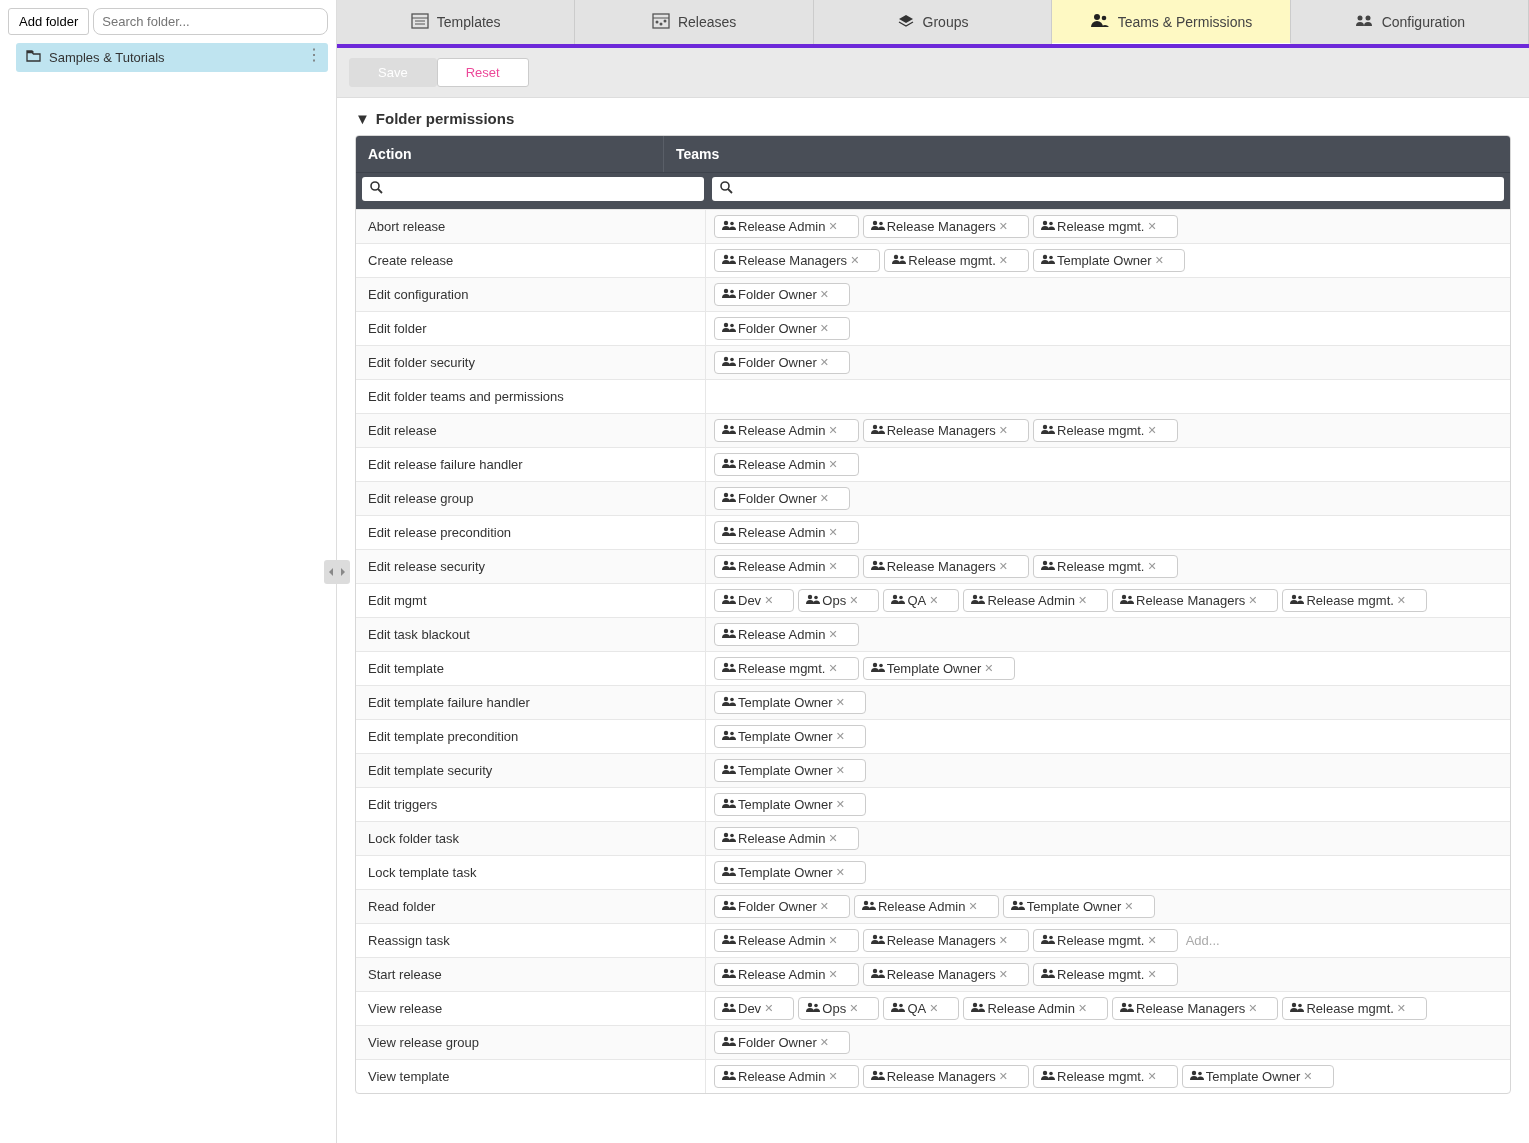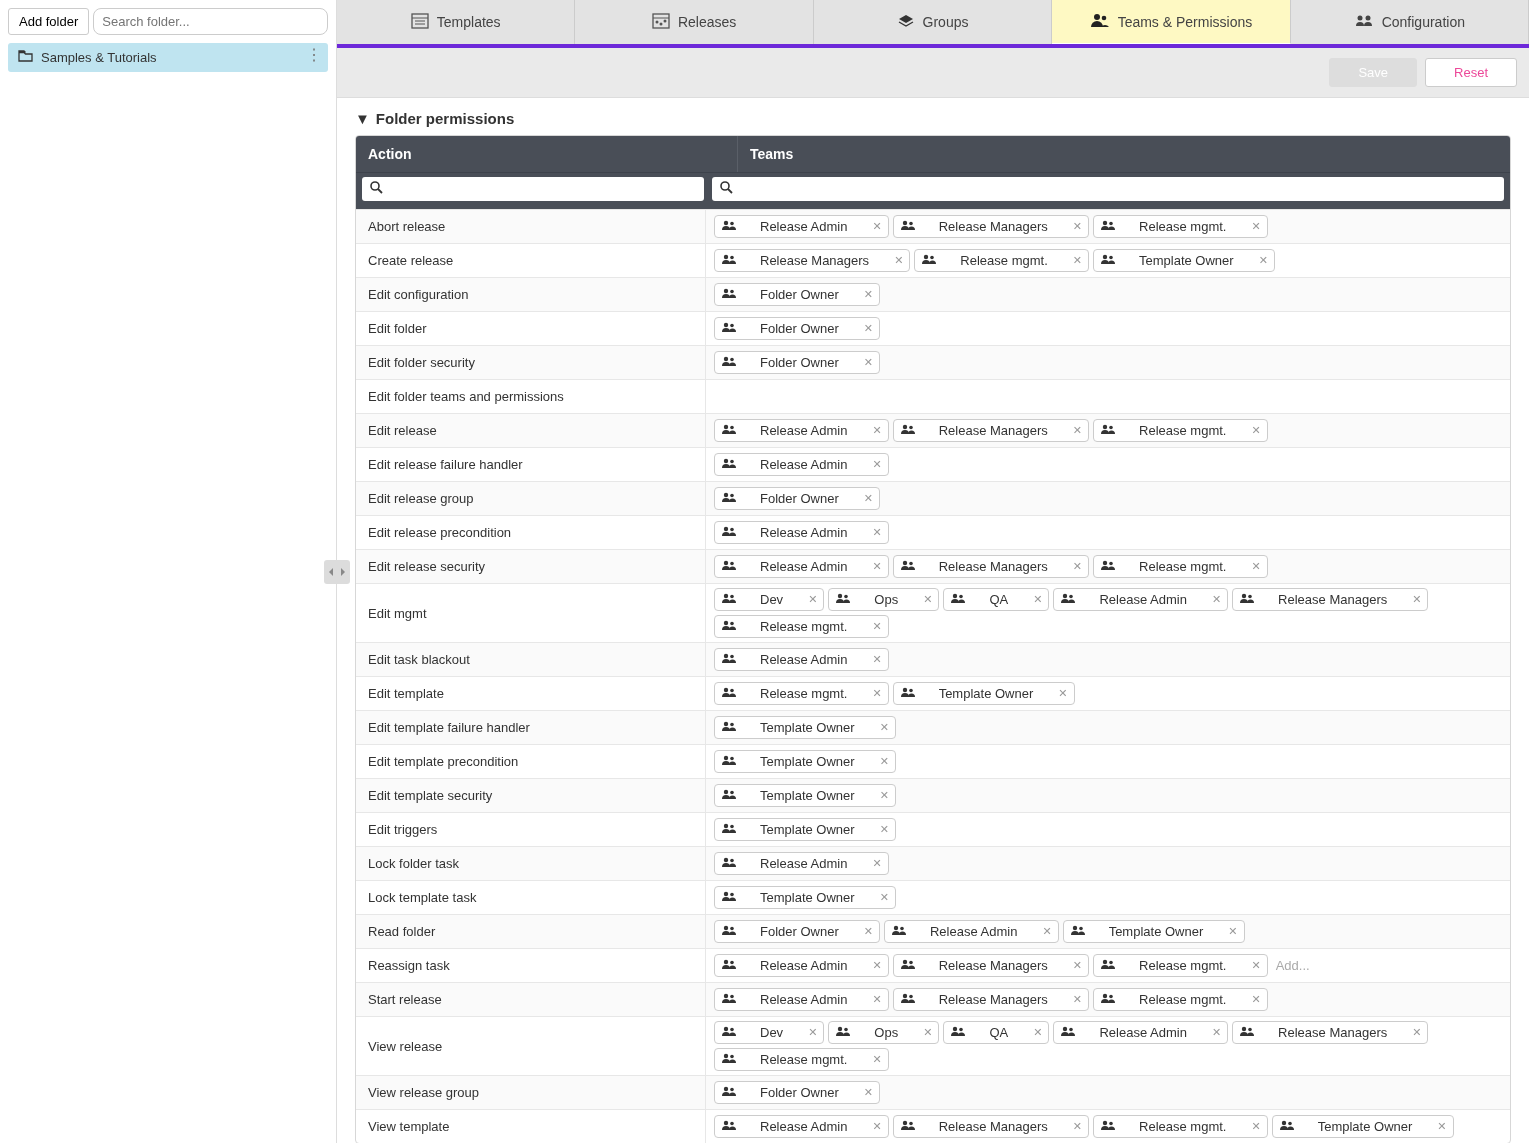--- a/index.html
+++ b/index.html
@@ -2,47 +2,47 @@
 <html><head>
 <meta charset="utf-8">
 <style>
 * { box-sizing: border-box; margin: 0; padding: 0; }
 body { font-family: -apple-system, "Helvetica Neue", Arial, sans-serif; font-size: 13px; color: #333; background: #fff; }
 .app { display: flex; width: 1529px; height: 1143px; }
 .sidebar { width: 337px; border-right: 1px solid #ddd; background: #fff; padding: 8px; position: relative; }
 .sidebar-top { display: flex; gap: 4px; margin-bottom: 8px; }
 .add-folder-btn { background: #fff; border: 1px solid #ccc; border-radius: 3px; padding: 5px 10px; font-size: 13px; cursor: pointer; }
 .search-input { flex: 1; border: 1px solid #ccc; border-radius: 8px; padding: 5px 8px; font-size: 13px; }
-.folder-item { background: #bfe4f0; border-radius: 3px; padding: 7px 10px; display: flex; align-items: center; gap: 8px; position: relative; cursor: pointer; }
+.folder-item { background: #bfe4f0; border-radius: 3px; padding: 7px 10px; display: flex; align-items: center; gap: 8px; position: relative; cursor: pointer; margin-left: 8px; }
 .folder-item .menu-dots { position: absolute; right: 6px; top: 4px; color: #777; font-size: 16px; line-height: 1; cursor: pointer; }
 .main { flex: 1; background: #f0f0f0; display: flex; flex-direction: column; }
 .tabs { display: flex; background: #e3e3e3; border-bottom: 4px solid #6d28d9; }
 .tab { flex: 1; text-align: center; padding: 12px 8px; font-size: 14px; color: #444; cursor: pointer; border-right: 1px solid #ccc; display: flex; align-items: center; justify-content: center; gap: 8px; }
 .tab.active { background: #fef9c3; border-bottom: 1px solid #fff; }
-.toolbar { background: #eaeaea; padding: 10px 12px; display: flex; gap: 8px; border-bottom: 1px solid #ddd; justify-content: flex-end; }
+.toolbar { background: #eaeaea; padding: 10px 12px; display: flex; border-bottom: 1px solid #ddd; }
 .btn { border: 1px solid #ccc; background: #fff; border-radius: 3px; padding: 6px 28px; font-size: 13px; cursor: pointer; }
 .btn.disabled { background: #ddd; color: #fff; border: 1px solid #ddd; cursor: default; }
 .btn.reset { color: #ec4899; }
 .content { background: #fff; flex: 1; padding: 12px 18px; overflow: auto; }
 .section-header { display: flex; align-items: center; gap: 6px; font-weight: 600; font-size: 15px; margin-bottom: 8px; cursor: pointer; }
 .table { border: 1px solid #d7d7d7; border-radius: 4px; overflow: hidden; }
 .thead { background: #494e57; color: #fff; display: flex; }
 .th { padding: 10px 12px; font-weight: 600; font-size: 14px; }
-.th-action { width: 382px; border-right: 1px solid #5a5f68; }
+.th-action { width: 308px; border-right: 1px solid #5a5f68; }
 .th-teams { flex: 1; }
 .filter-row { background: #494e57; display: flex; padding: 4px 6px 8px 6px; gap: 8px; border-top: 1px solid #3d424b; }
 .filter-input-wrap { background: #fff; border-radius: 3px; display: flex; align-items: center; padding: 4px 8px; }
 .filter-input-wrap.action { width: 342px; }
 .filter-input-wrap.teams { flex: 1; }
 .filter-input { border: none; outline: none; flex: 1; font-size: 13px; }
 .row { display: flex; border-top: 1px solid #e7e7e7; min-height: 34px; }
 .row:nth-child(odd) { background: #fafafa; }
 .cell-action { width: 350px; border-right: 1px solid #e7e7e7; padding: 7px 12px; display: flex; align-items: center; font-size: 13px; color: #333; }
 .cell-teams { flex: 1; padding: 4px 8px; display: flex; flex-wrap: wrap; gap: 4px; align-items: center; }
-.chip { background: #fff; border: 1px solid #ccc; border-radius: 4px; padding: 3px 6px 3px 6px; display: inline-flex; align-items: center; gap: 23px; font-size: 13px; color: #333; }
+.chip { background: #fff; border: 1px solid #ccc; border-radius: 4px; padding: 3px 20px 3px 6px; display: inline-flex; align-items: center; gap: 1px; font-size: 13px; color: #333; }
 .chip .remove { color: #999; font-size: 11px; cursor: pointer; margin-left: 2px; }
 .add-text { color: #aaa; font-size: 13px; padding-left: 4px; }
 .splitter-handle { position: absolute; right: -14px; top: 50%; transform: translateY(-50%); background: #dcdcdc; width: 26px; height: 24px; border-radius: 3px; display:flex; align-items:center; justify-content:center; color:#888; font-size:11px; cursor:pointer; z-index: 5; }
 .splitter-handle svg { display: inline; }
 .content-wrap { position: relative; }
 .icon-svg { flex-shrink: 0; }
 </style>
 </head>
 <body>
 

